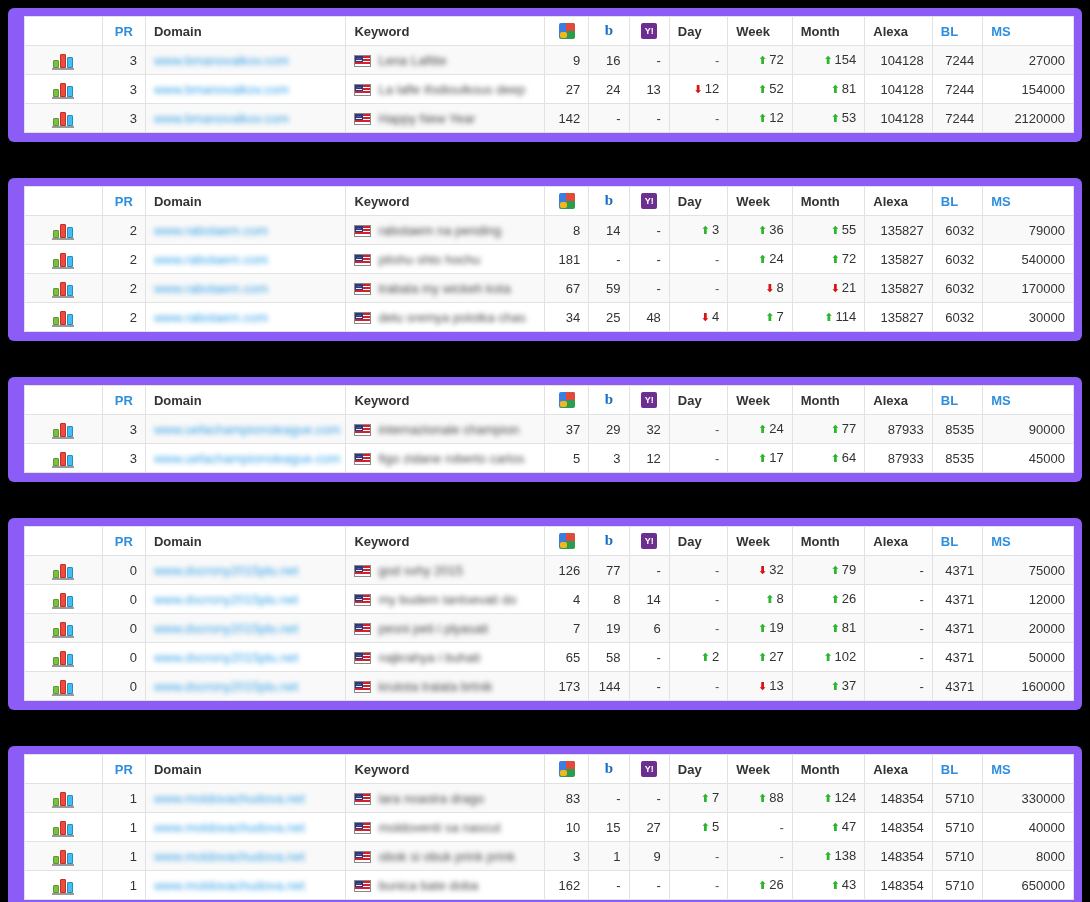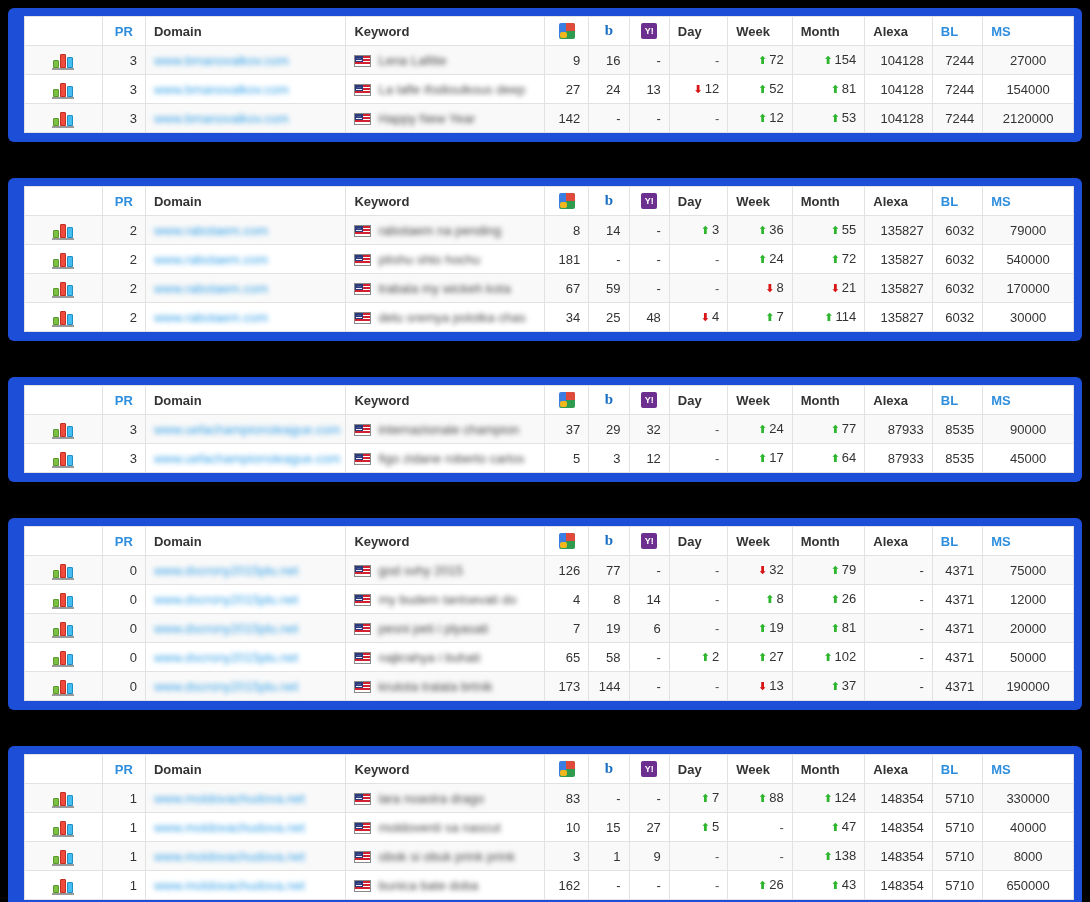--- a/index.html
+++ b/index.html
@@ -18,21 +18,21 @@
     overflow: hidden;
   }
 
   .page {
     width: 1090px;
     padding: 8px 8px 9px 8px;
   }
 
   
   .panel {
-    background: #1d4ed8;
+    background: #8b5cf6;
     border-radius: 6px;
     box-shadow: 0 1px 3px rgba(0,0,0,0.35);
     padding: 8px 8px 9px 16px;
     margin-bottom: 36px;
   }
   .panel:last-child { margin-bottom: 0; }
 
   
   table.rank-table {
     width: 100%;
@@ -77,21 +77,21 @@
   col.c-week   { width: 64px; }
   col.c-month  { width: 72px; }
   col.c-alexa  { width: 67px; }
   col.c-bl     { width: 50px; }
   col.c-ms     { width: 90px; }
 
   td.chart-cell { text-align: center; padding: 0; }
   td.pr { text-align: right; padding-right: 12px; color: #333; }
   td.num { text-align: right; padding-right: 11px; color: #333; }
   td.mv  { text-align: right; padding-right: 10px; }
-  td.ms  { text-align: center; padding-left: 9px; }
+  td.ms  { text-align: right; padding-left: 9px; }
   td.domain { padding-left: 7px; }
   td.keyword { padding-left: 6px; }
 
   
   .bars {
     display: inline-block;
     width: 22px;
     height: 17px;
     position: relative;
     vertical-align: middle;
@@ -573,21 +573,21 @@
             <td class="domain"><span class="domain-link redact">www.dscrony2015plu.net</span></td>
             <td class="keyword"><span class="flag"></span><span class="kw-text redact">krutota tralala brtnik</span></td>
             <td class="num">173</td>
             <td class="num">144</td>
             <td class="num dash">-</td>
             <td class="mv"><span class="dash">-</span></td>
             <td class="mv"><span class="arrow down" style="font-family: &quot;DejaVu Sans&quot;, sans-serif;">⬇</span><span class="mv-val">13</span></td>
             <td class="mv"><span class="arrow up" style="font-family: &quot;DejaVu Sans&quot;, sans-serif;">⬆</span><span class="mv-val">37</span></td>
             <td class="num dash">-</td>
             <td class="num">4371</td>
-            <td class="ms">190000</td>
+            <td class="ms">160000</td>
           </tr>
         </tbody>
       </table>
     </div>
     <div class="panel">
       <table class="rank-table">
         <colgroup>
           <col class="c-chart">
           <col class="c-pr">
           <col class="c-domain">

